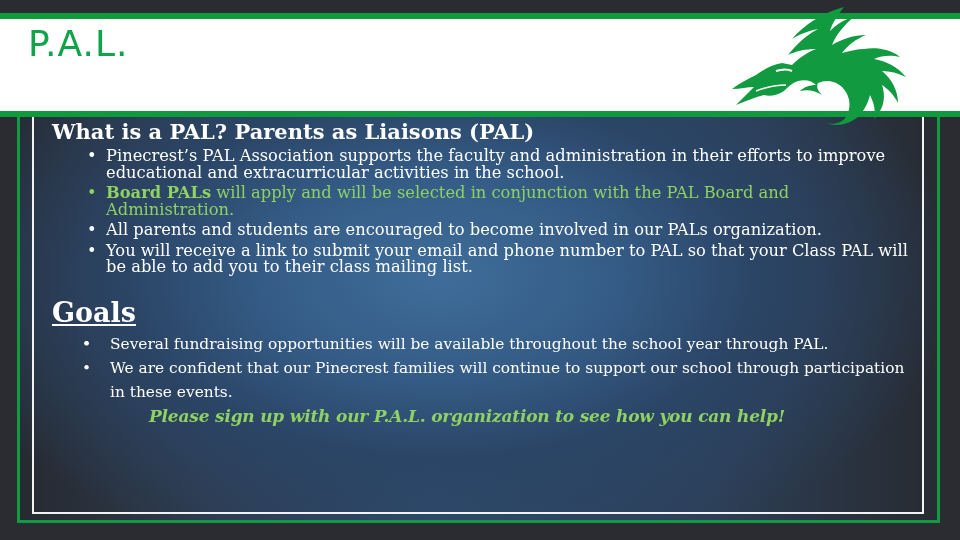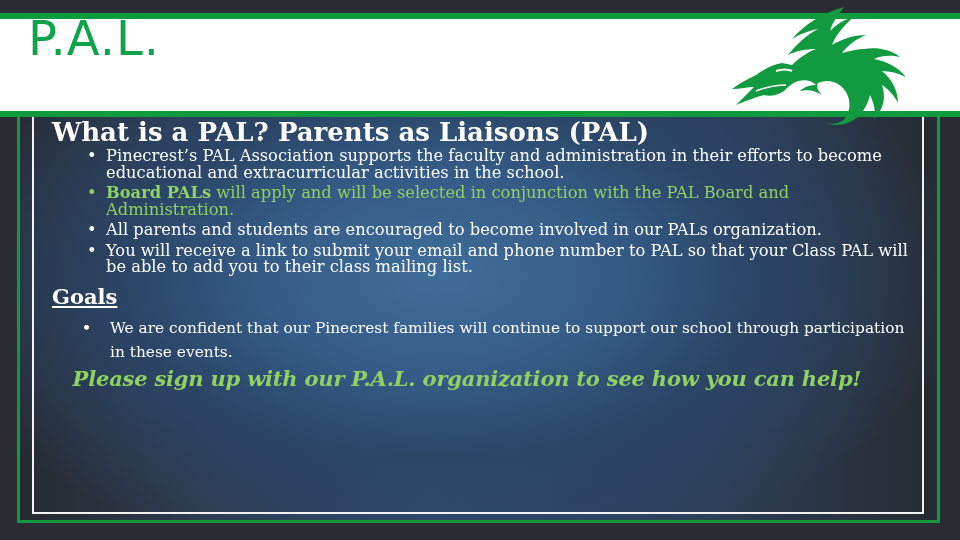--- a/index.html
+++ b/index.html
@@ -24,45 +24,45 @@
     position: absolute; left: 32px; top: 117px; width: 888px; height: 395px;
     border-left: 2px solid #f2f2f2; border-right: 2px solid #f2f2f2; border-bottom: 2px solid #f2f2f2;
   }
   .header-band {
     position: absolute; left: 0; top: 13px; width: 960px; height: 104px;
     background: #ffffff;
     border-top: 6px solid #0f9a3e; border-bottom: 6px solid #0f9a3e;
     box-sizing: border-box;
   }
   .title {
-    position: absolute; left: 28px; top: 14px;
+    position: absolute; left: 28px; top: 26px;
     font-family: "DejaVu Sans", "Liberation Sans", sans-serif;
-    font-size: 48px; color: #0fa34a; letter-spacing: 1px; line-height: 1;
+    font-size: 36px; color: #0fa34a; letter-spacing: 1px; line-height: 1;
   }
   .logo { position: absolute; left: 726px; top: 5px; width: 190px; height: 122px; }
   .content { position: absolute; left: 52px; top: 120px; width: 860px; color: #fff; }
-  .q-heading { font-weight: bold; font-size: 26px; line-height: 24px; margin: 0; }
+  .q-heading { font-weight: bold; font-size: 21px; line-height: 24px; margin: 0; }
   ul { margin: 0; padding: 0; list-style: none; }
   .l1 li {
     position: relative; padding-left: 54px; font-size: 16.3px; line-height: 16.5px; margin-bottom: 4px;
   }
   .l1 li .bullet { position: absolute; left: 35px; top: 0; }
   .l1 { margin-top: 4px; }
   .green { color: #8fd163; }
   .goals {
-    font-weight: bold; font-size: 21px; text-decoration: underline; margin-top: 6px; line-height: 30px;
+    font-weight: bold; font-size: 27px; text-decoration: underline; margin-top: 22px; line-height: 30px;
   }
   .l2 { margin-top: 4px; }
   .l2 li {
     position: relative; padding-left: 58px; font-size: 15.4px; line-height: 24px; 
   }
   .l2 li .bullet { position: absolute; left: 30px; top: 0; }
   .callout {
     text-align: center; font-style: italic; font-weight: bold; color: #8fd163;
-    font-size: 21px; margin-top: 2px; padding-right: 30px; letter-spacing: -0.2px;
+    font-size: 17px; margin-top: 2px; padding-right: 30px; letter-spacing: -0.2px;
   }
 </style>
 </head>
 <body>
 
 <div class="slide">
   <div class="panel"></div>
   <div class="green-frame"></div>
   <div class="white-frame"></div>
 
@@ -75,21 +75,21 @@
     </g>
     <path d="M50 66 C56 64 62 64 66 66" stroke="#fff" stroke-width="2" fill="none"></path>
     <path d="M30 86 C40 82 50 80 60 80" stroke="#fff" stroke-width="1.5" fill="none"></path>
   </svg>
 
   <div class="content">
     <h2 class="q-heading">What is a PAL?  Parents as Liaisons (PAL)</h2>
     <ul class="l1">
       <li>
         <span class="bullet">•</span>
-        <span>Pinecrest’s PAL Association supports the faculty and administration in their efforts to become educational and extracurricular activities in the school.</span>
+        <span>Pinecrest’s PAL Association supports the faculty and administration in their efforts to improve educational and extracurricular activities in the school.</span>
       </li>
       <li class="green">
         <span class="bullet">•</span>
         <b>Board PALs</b><span> will apply and will be selected in conjunction with the PAL Board and Administration.</span>
       </li>
       <li>
         <span class="bullet">•</span>
         <span>All parents and students are encouraged to become involved in our PALs organization.</span>
       </li>
       <li>
@@ -98,20 +98,21 @@
       </li>
     </ul>
 
     <div class="goals">Goals</div>
     <ul class="l2">
       <li>
         <span class="bullet">•</span>
       </li>
       <li>
         <span class="bullet">•</span>
+        <span>Several fundraising opportunities will be available throughout the school year through PAL.</span>
       </li>
       <li>
         <span class="bullet">•</span>
         <span>We are confident that our Pinecrest families will  continue to support our school through participation in these events.</span>
       </li>
     </ul>
     <div class="callout">Please sign up with our P.A.L. organization to see how you can help!</div>
   </div>
 </div>
 

